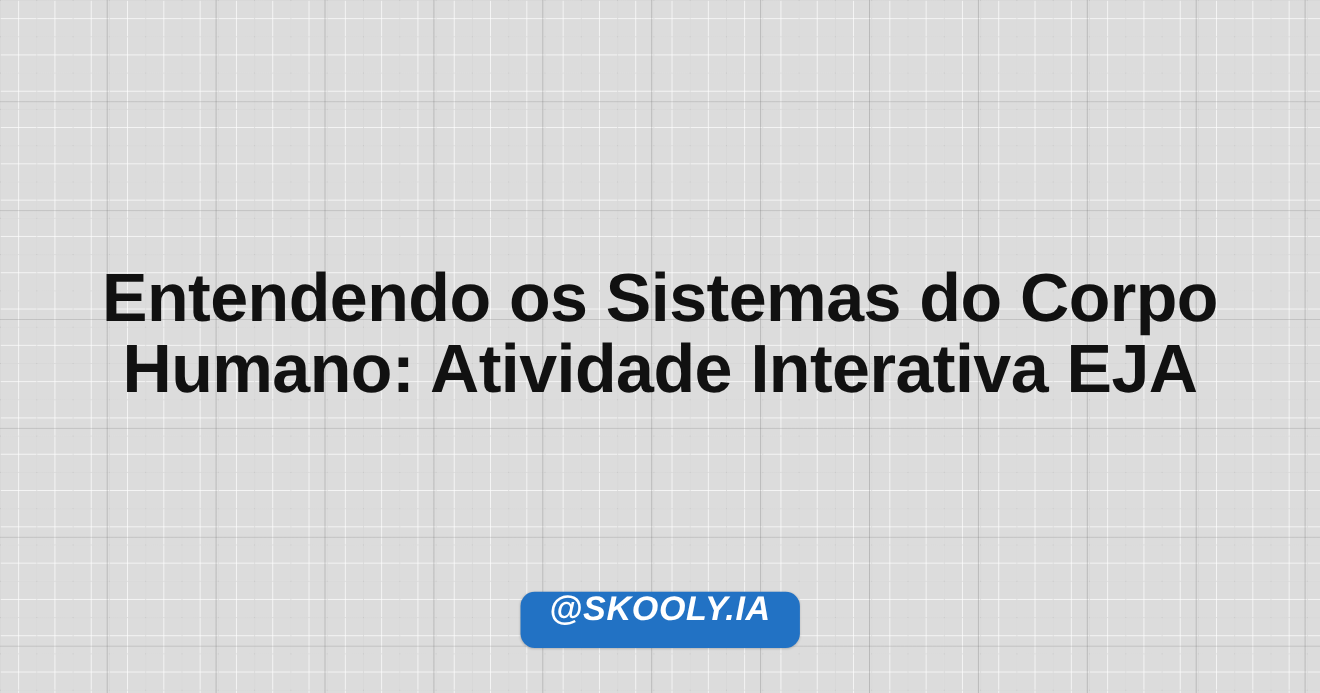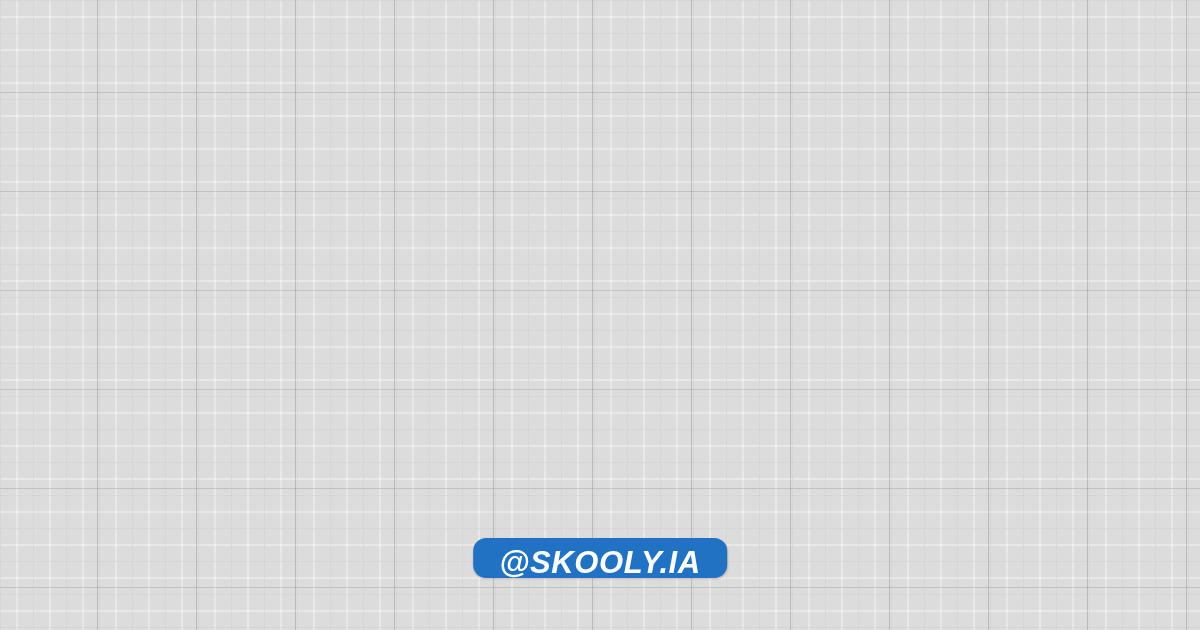--- a/index.html
+++ b/index.html
@@ -81,23 +81,23 @@
     line-height: 64px;
     letter-spacing: -0.5px;
     white-space: pre-line;
   }
 
   #badge {
     position: absolute;
     left: 50%;
     transform: translateX(-50%);
     top: 538px;
-    height: 40px;
+    height: 51px;
     display: flex;
-    align-items: flex-end;
+    align-items: flex-start;
     justify-content: center;
     padding: 0 26px;
     box-sizing: border-box;
     background-color: #2272c4;
     border-radius: 13px;
     box-shadow: 0 1px 2px rgba(0,0,0,0.18);
   }
 
   #badge-label {
     color: #ffffff;
@@ -114,19 +114,21 @@
 <body>
 
 <div id="card">
 
   <div id="grid-minor"></div>
   <div id="grid-major"></div>
   <div id="grid-accent"></div>
 
   <div id="content">
 
+    <h1 id="title">Entendendo os Sistemas do Corpo
+Humano: Atividade Interativa EJA</h1>
 
     <div id="badge">
       <span id="badge-label">@SKOOLY.IA</span>
     </div>
 
   </div>
 </div>
 
 </body></html>

